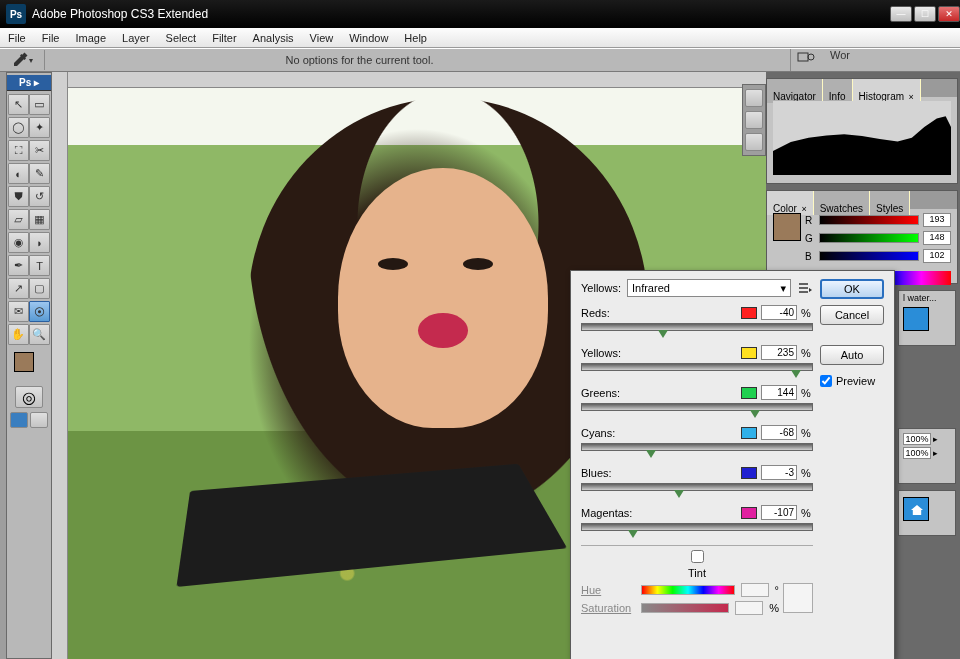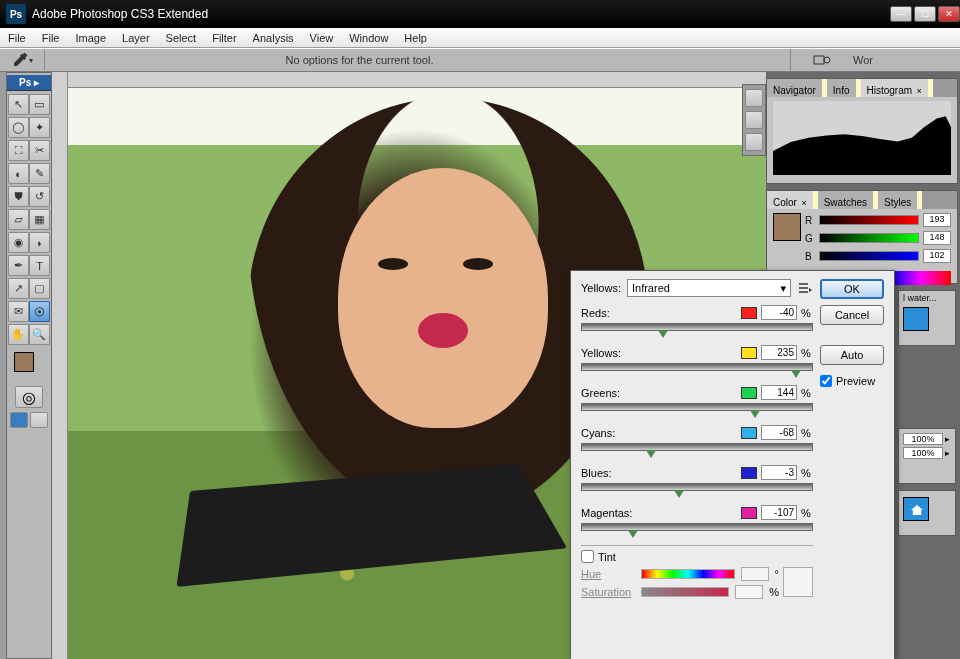--- a/index.html
+++ b/index.html
@@ -16,21 +16,21 @@
   
   .menubar { height: 20px; background: linear-gradient(#fdfdfd,#e6e6e6); border-bottom: 1px solid #9a9a9a; display: flex; align-items: center; font-size: 11px; color: #222; }
   .menubar span { padding: 0 8px; cursor: default; }
 
   
   .optionsbar { height: 24px; background: #b8b8b8; border-top: 1px solid #fff; border-bottom: 1px solid #7a7a7a; display: flex; align-items: center; font-size: 11px; color: #333; }
   .eyedropper-opt { width: 36px; height: 22px; display: flex; align-items: center; justify-content: center; margin-left: 4px; }
   .eyedropper-opt svg { width: 18px; height: 18px; }
   .optsep { width: 1px; height: 20px; background: #8a8a8a; margin: 0 4px; }
   .opt-text { flex: 1; text-align: center; padding-right: 120px; }
-  .opt-right { width: 170px; border-left: 1px solid #8a8a8a; height: 100%; display: flex; align-items: center; padding-left: 20px; gap: 20px; }
+  .opt-right { width: 170px; border-left: 1px solid #8a8a8a; height: 100%; display: flex; padding-left: 4px; gap: 13px; }
   .hand-icon { width: 22px; height: 16px; display:flex; align-items:center; justify-content:center; }
 
   
   .workarea { position: absolute; top: 72px; left: 0; right: 0; bottom: 0; display: flex; }
   
   
   .toolbox-strip { width: 6px; background: #9e9e9e; }
   .toolbox { width: 46px; background: #b8b8b8; border: 1px solid #6a6a6a; display: flex; flex-direction: column; align-items: center; padding-top: 2px; }
   .toolbox-header { width: 100%; height: 16px; background: #2a5fa0; color: #fff; font-size: 10px; font-weight: bold; display: flex; align-items: center; justify-content: center; border-bottom:1px solid #333; margin-bottom:2px;}
   .trow { display: flex; }
@@ -71,21 +71,21 @@
   
   .right-panels { width: 194px; background: #6a6a6a; position: relative; }
   .panel-strip { width: 24px; background:#9e9e9e; border:1px solid #6a6a6a; position:absolute; left:-24px; top:12px; display:flex; flex-direction:column; gap:4px; padding:4px 2px;}
   .strip-btn { width:18px; height:18px; background:linear-gradient(#e0e0e0,#c0c0c0); border:1px solid #888; border-radius:2px;}
 
   .panel { position:absolute; background:#c4c4c4; border:1px solid #5a5a5a; }
 
   
   .nav-panel { left: 0; top: 6px; width: 192px; height: 106px; }
   .tabs { display:flex; background:#9a9a9a; height:18px; font-size:10px; }
-  .tab { padding: 6px 6px; background:#b0b0b0; border-right:5px solid #fef9c3; cursor:default;}
+  .tab { padding: 12px 6px; background:#b0b0b0; border-right:1px solid #fef9c3; cursor:default;}
   .tab.active { background:#d4d4d4; }
   .tab-close { font-size:9px; margin-left:2px;}
   .histo { margin: 4px 6px; height: 74px; background:#d4d4d4; position:relative; overflow:hidden;}
   .histo-fill { position:absolute; bottom:0; left:0; width:100%; height:60px;
     background: #000;
     clip-path: polygon(0% 100%, 0% 60%, 10% 45%, 20% 38%, 30% 34%, 40% 32%, 50% 35%, 60% 40%, 70% 44%, 78% 38%, 85% 20%, 92% 6%, 97% 2%, 100% 20%, 100% 100%);
   }
 
   
   .color-panel { left: 0; top: 118px; width: 192px; height: 94px; }
@@ -98,21 +98,21 @@
   .sl.b { background: linear-gradient(90deg, #000, #00f);}
   .rgb-row .val { width:28px; height:14px; background:#fff; border:1px solid #888; font-size:9px; text-align:center;}
   .spectrum { height:14px; margin: 0 6px; background: linear-gradient(90deg, red, yellow, lime, cyan, blue, magenta, red);}
 
   
   .mini-panel { left:132px; width:58px; height:56px; padding:2px 4px; font-size:9px; }
   .mp1 { top:218px; }
   .mp2 { top:356px; }
   .mp3 { top:418px; }
   .mini-input { display:flex; align-items:center; gap:2px; margin-top:2px;}
-  .mini-input .num { width:40px; height:12px; background:#fff; border:1px solid #888; text-align:center;}
+  .mini-input .num { width:28px; height:12px; background:#fff; border:1px solid #888; text-align:center;}
   .mini-blue { width: 26px; height: 24px; background:#2a8dd8; border:1px solid #000; margin-top:4px;}
   .home-ico { display:inline-block; width:12px; height:10px; background:#fff; clip-path: polygon(50% 0, 100% 50%, 85% 50%, 85% 100%, 15% 100%, 15% 50%, 0 50%);}
 
   
   .dialog { position:absolute; top: 270px; left: 570px; width: 325px; height: 390px; background:#ececec; border:1px solid #5a5a5a; box-shadow: 2px 2px 6px rgba(0,0,0,0.4); z-index: 50; font-size:11px; }
   .dlg-body { position:absolute; top:8px; left:10px; width:232px; }
   .dlg-btns { position:absolute; top:8px; right:10px; width:64px; display:flex; flex-direction:column; gap:6px; align-items:stretch;}
   .dlg-btn { height:20px; border:1px solid #6a6a6a; background:linear-gradient(#fdfdfd,#dedede); border-radius:3px; font-size:11px; display:flex; align-items:center; justify-content:center;}
   .dlg-btn.primary { border:2px solid #2a6fbf; background:linear-gradient(#eaf3ff,#b8d4f0);}
   .preview-chk { display:flex; align-items:center; gap:4px; font-size:11px; margin-top:4px;}
@@ -131,21 +131,21 @@
   .cb-green { background:#20d050;}
   .cb-cyan { background:#30b0e8;}
   .cb-blue { background:#2020d0;}
   .cb-magenta { background:#e020a0;}
   .num-box { width:36px; height:15px; border:1px solid #888; background:#fff; text-align:right; padding:0 2px; font-size:10px;}
   .pct { width:12px; }
   .slider-bar { height:8px; background:linear-gradient(#606060,#d0d0d0); border:1px solid #666; margin-top:3px; position:relative;}
   .slider-thumb { position:absolute; top:6px; width:0; height:0; border-left:5px solid transparent; border-right:5px solid transparent; border-top:8px solid #4a8a4a; transform:translateX(-5px);}
 
   .tint-section { border-top:1px solid #aaa; padding-top:4px; margin-top:6px;}
-  .tint-chk { display:flex; align-items:center; gap:4px; margin-bottom:4px;}
+  .tint-chk { display:flex; align-items:center; gap:4px; margin-bottom:4px;flex-direction:column;}
   .tint-row { display:flex; align-items:center; gap:6px; margin-bottom:4px;}
   .tint-row .name { width:54px; color:#888;text-decoration:underline;}
   .tint-row .bar { flex:1; height:10px; border:1px solid #aaa;}
   .hue-bar { background: linear-gradient(90deg, red, yellow, lime, cyan, blue, magenta, red);}
   .sat-bar { background: linear-gradient(90deg, #888, #c42a4e);}
   .tint-row .nb { width:28px; height:14px; border:1px solid #aaa; background:#f4f4f4;}
   .tint-preview { width:30px; height:30px; border:1px solid #aaa; background:#f4f4f4; margin-left:4px;}
 
   
   .collapse-arrows { height: 8px; background:#b8b8b8; color:#555; font-size:8px; display:flex; align-items:center; padding-left:4px; gap:2px;}

